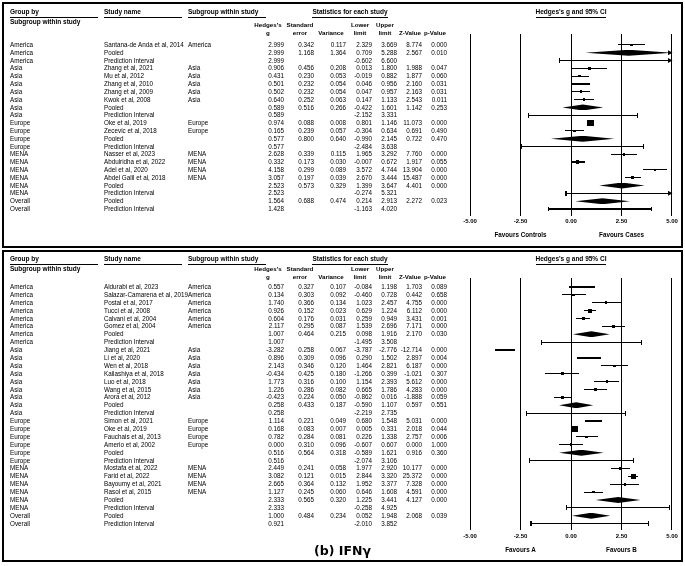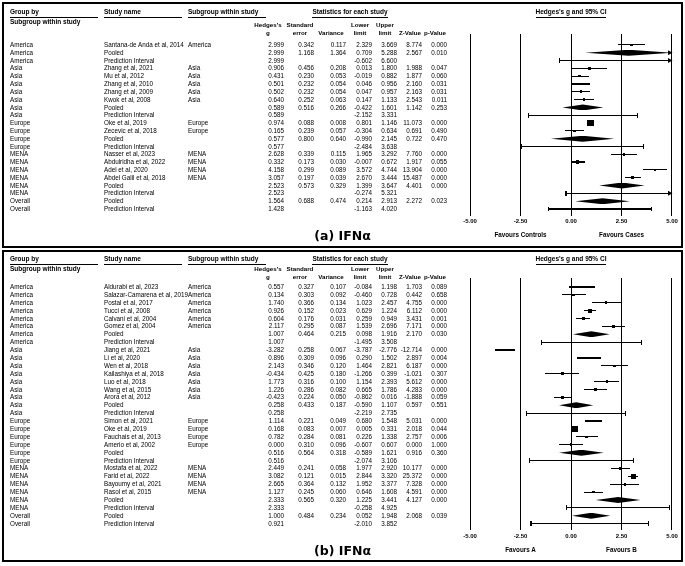--- a/index.html
+++ b/index.html
@@ -436,21 +436,20 @@
     </div>
   <div class="ticks">
       <span class="tick" style="left: 0px;">-5.00</span>
       <span class="tick" style="left: 50.5px;">-2.50</span>
       <span class="tick" style="left: 101px;">0.00</span>
       <span class="tick" style="left: 151.5px;">2.50</span>
       <span class="tick" style="left: 202px;">5.00</span>
     </div>
   <div class="fav fav-l">Favours Controls</div>
   <div class="fav fav-r">Favours Cases</div>
-  <div class="caption">(a) IFNα</div>
 </section>
 
 <section class="panel panel-b">
   <div class="hdr" style="left:6px;top:3px">
     <span class="u" style="width:88px">Group by</span><br>
     <span>Subgroup within study</span>
   </div>
   <div class="hdr" style="left:100px;top:3px">
     <span class="u" style="width:78px">Study name</span>
   </div>
@@ -981,14 +980,14 @@
     </div>
   <div class="ticks">
       <span class="tick" style="left: 0px;">-5.00</span>
       <span class="tick" style="left: 50.5px;">-2.50</span>
       <span class="tick" style="left: 101px;">0.00</span>
       <span class="tick" style="left: 151.5px;">2.50</span>
       <span class="tick" style="left: 202px;">5.00</span>
     </div>
   <div class="fav fav-l">Favours A</div>
   <div class="fav fav-r">Favours B</div>
-  <div class="caption">(b) IFNα</div>
+  <div class="caption">(b) IFNγ</div>
 </section>
 
 </body></html>

